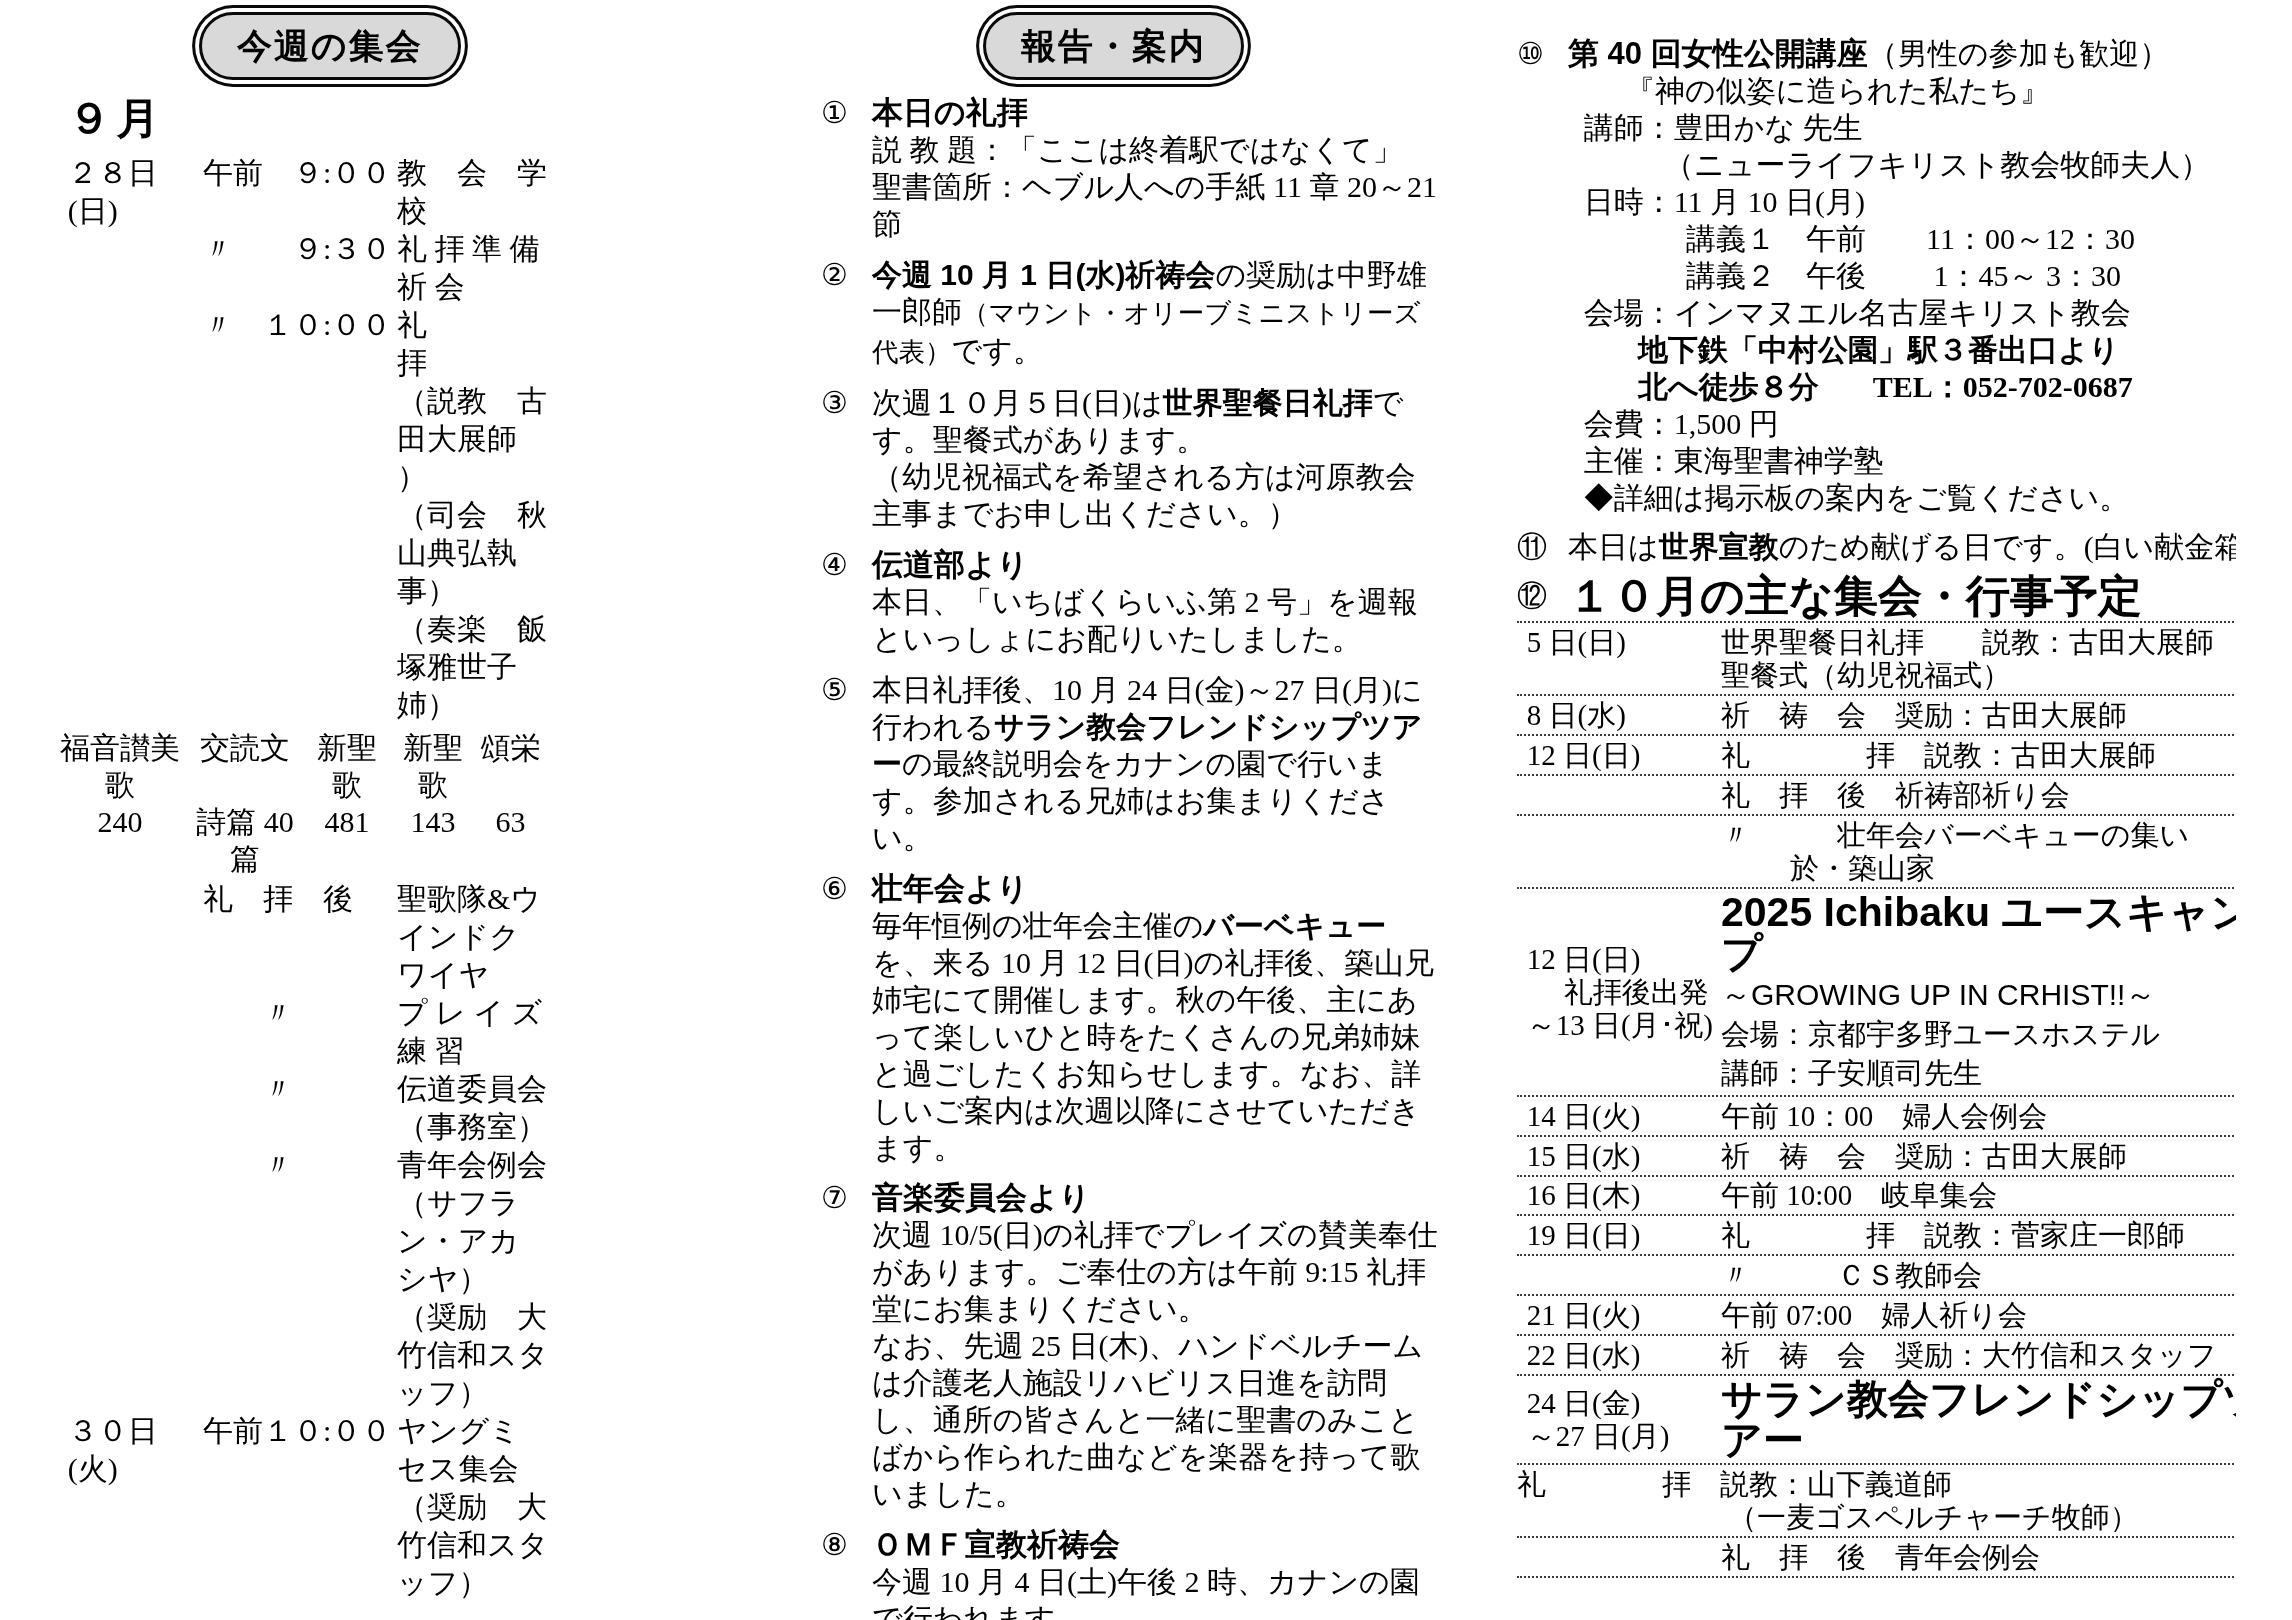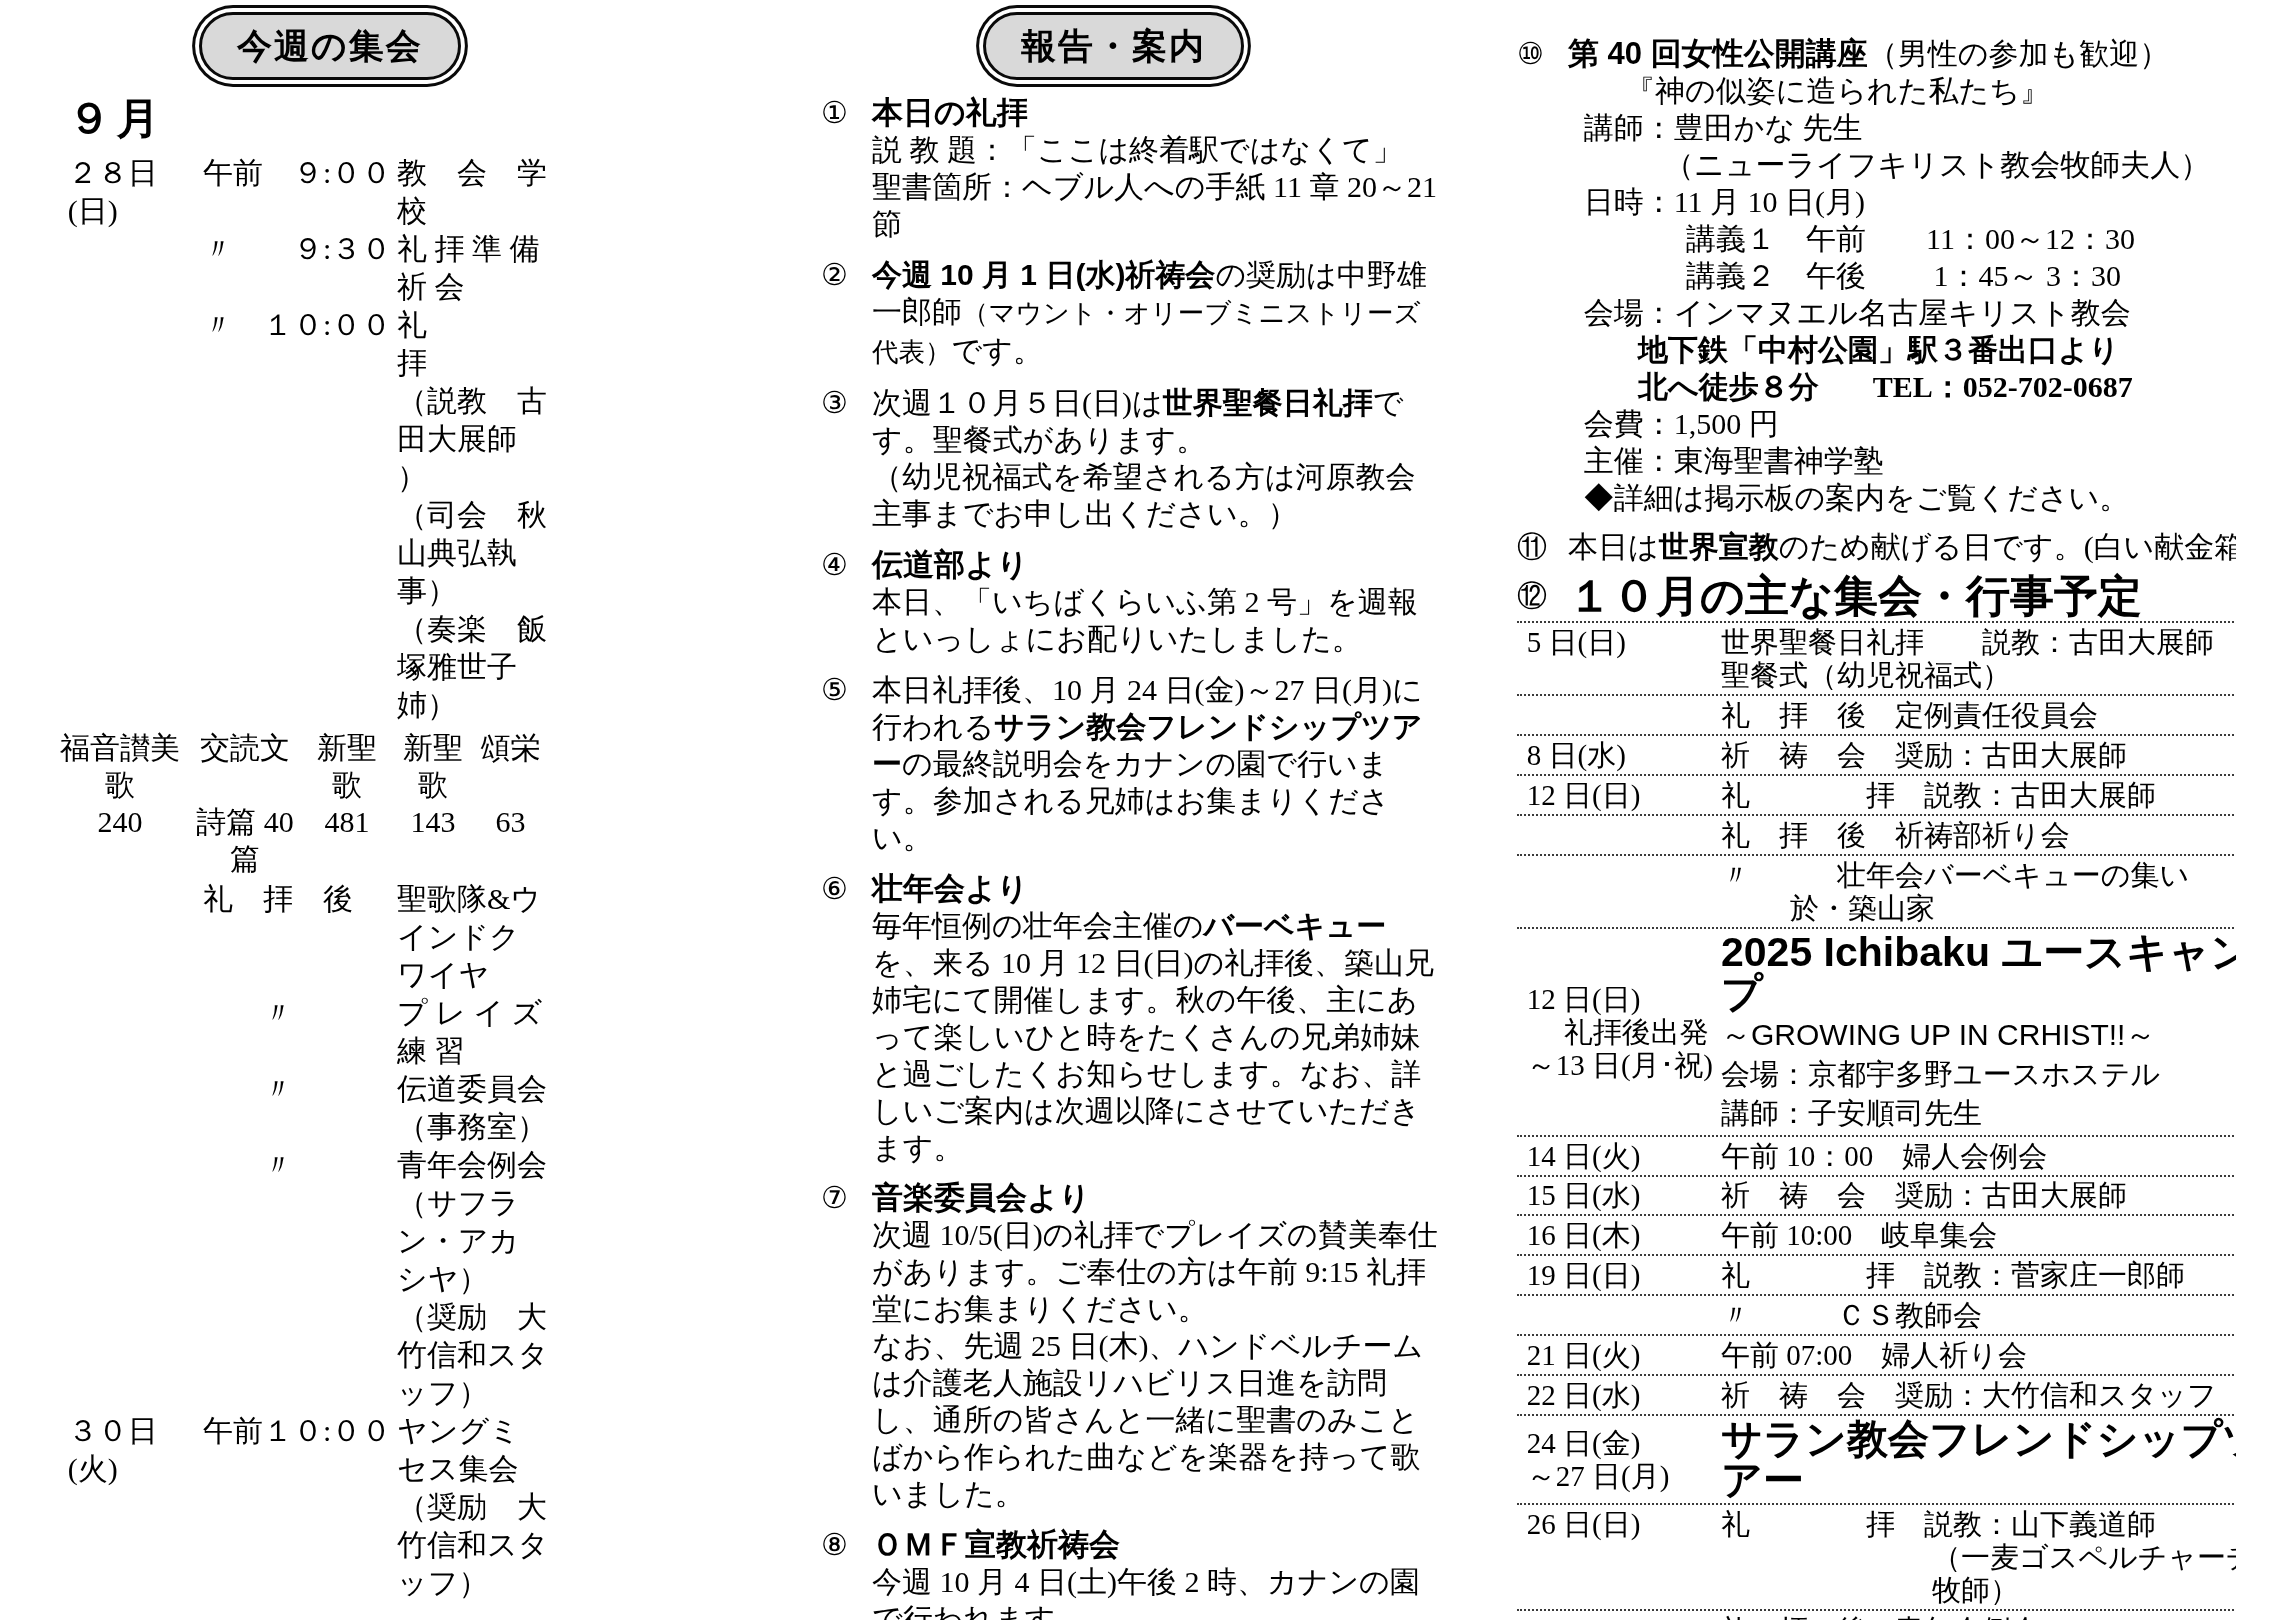--- a/index.html
+++ b/index.html
@@ -261,24 +261,20 @@
     <div class="sched">
 
       <div class="trow">
         <span class="t-date">5 日(日)</span>
         <div class="t-body">
           <div>世界聖餐日礼拝　　説教：古田大展師</div>
           <div>聖餐式（幼児祝福式）</div>
         </div>
       </div>
 
-      <div class="trow">
-        <span class="t-date"></span>
-        <div class="t-body">礼　拝　後　定例責任役員会</div>
-      </div>
 
       <div class="trow">
         <span class="t-date">8 日(水)</span>
         <div class="t-body">祈　祷　会　奨励：古田大展師</div>
       </div>
 
       <div class="trow">
         <span class="t-date">12 日(日)</span>
         <div class="t-body">礼　　　　拝　説教：古田大展師</div>
       </div>
@@ -349,21 +345,20 @@
         <div class="t-date t-center">
           <div>24 日(金)</div>
           <div>～27 日(月)</div>
         </div>
         <div class="t-body t-center">
           <div class="camp1">サラン教会フレンドシップツアー</div>
         </div>
       </div>
 
       <div class="trow">
-        <span class="t-date">26 日(日)</span>
         <div class="t-body">
           <div>礼　　　　拝　説教：山下義道師</div>
           <div class="ind215">（一麦ゴスペルチャーチ牧師）</div>
         </div>
       </div>
 
       <div class="trow">
         <span class="t-date"></span>
         <div class="t-body">礼　拝　後　青年会例会</div>
       </div>

